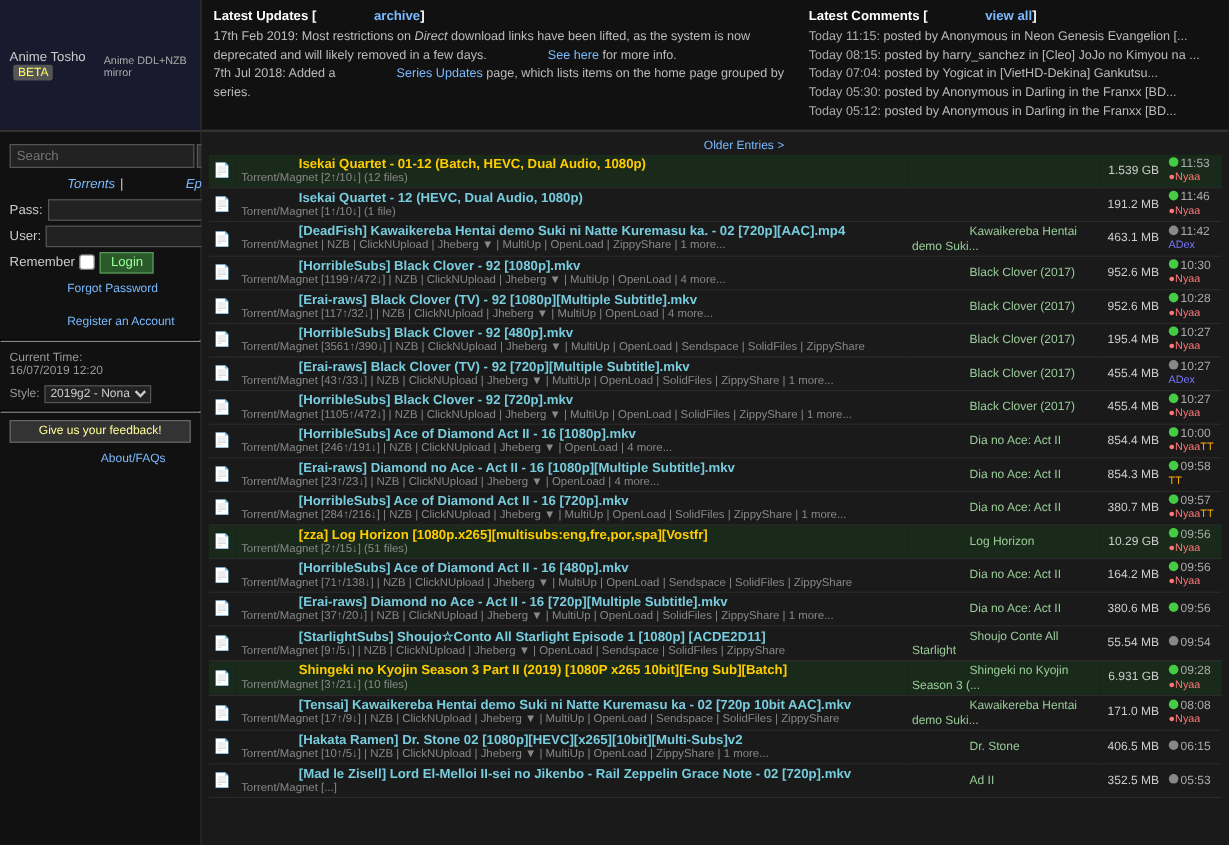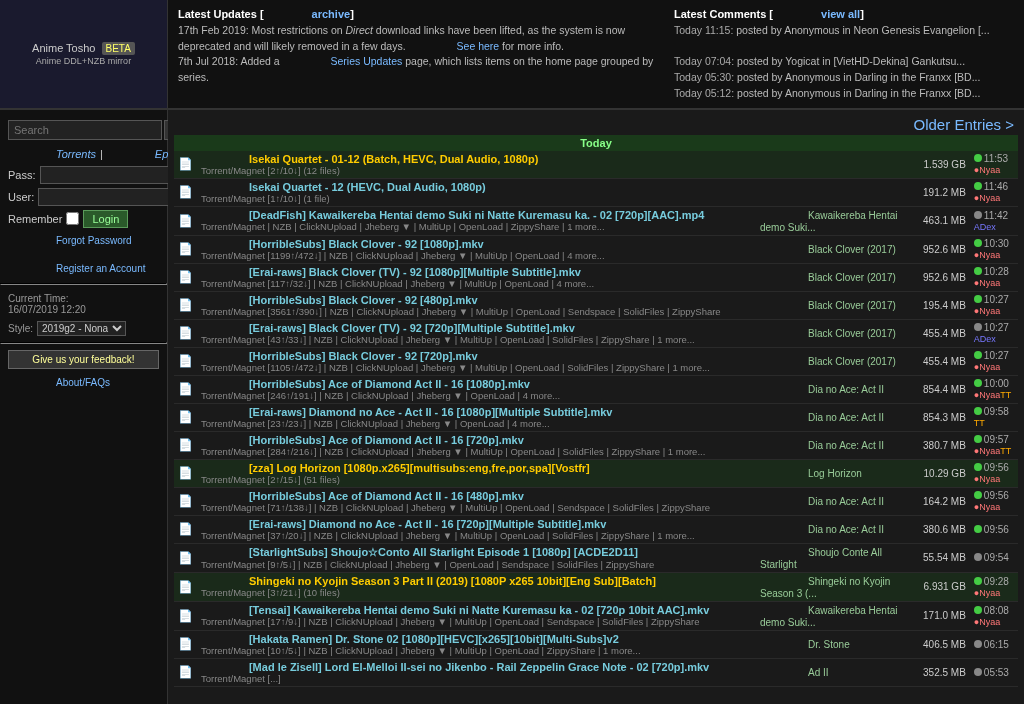--- a/index.html
+++ b/index.html
@@ -2,21 +2,21 @@
 <html><head>
   <meta charset="utf-8">
   <style>
     * { margin: 0; padding: 0; box-sizing: border-box; }
     body { background: #1a1a1a; color: #ccc; font-family: Arial, sans-serif; font-size: 11px; }
     a { color: #7abaff; text-decoration: none; padding-left: 48px; }
 
     
     #wrapper { display: flex; flex-direction: column; min-height: 704px; }
     #header { background: #111; display: flex; align-items: stretch; border-bottom: 2px solid #333; }
-    #logo-area { background: #1a1a2e; width: 168px; min-width: 168px; display: flex; flex-direction: column; align-items: center; justify-content: center; padding: 8px; border-right: 1px solid #333; }
+    #logo-area { background: #1a1a2e; width: 168px; min-width: 168px; display: flex; flex-direction: row; align-items: center; justify-content: center; padding: 8px; border-right: 1px solid #333; }
 
     #header-content { flex: 1; display: flex; flex-direction: column; padding: 6px 10px; }
     #news-section { display: flex; gap: 10px; }
     #news-left { flex: 1; font-size: 10.5px; line-height: 1.5; color: #bbb; }
     #news-right { width: 340px; font-size: 10.5px; line-height: 1.5; color: #bbb; }
     #news-left b, #news-right b { color: #fff; }
     .latest-header { color: #fff; font-size: 11px; font-weight: bold; }
 
     #main { display: flex; flex: 1; }
     #sidebar { width: 168px; min-width: 168px; background: #111; border-right: 1px solid #333; padding: 6px 0; }
@@ -32,30 +32,30 @@
     .sidebar-field input[type=text] { flex: 1; background: #222; border: 1px solid #555; color: #ccc; padding: 2px 4px; font-size: 11px; }
     .sidebar-field input[type=checkbox] { margin: 0; }
     .login-btn { background: #2a5a2a; border: 1px solid #5a9a5a; color: #9f9; padding: 2px 8px; cursor: pointer; font-size: 11px; }
     .sidebar-links { padding: 2px 8px; font-size: 10px; }
     .sidebar-links a { display: block; color: #7abaff; line-height: 1.7; }
     .sidebar-info { padding: 4px 8px; font-size: 10px; color: #999; }
     .sidebar-style { padding: 2px 8px; font-size: 10px; color: #999; display: flex; align-items: center; gap: 4px; }
     .sidebar-style select { background: #222; border: 1px solid #555; color: #ccc; font-size: 10px; }
     .feedback-btn { display: block; margin: 6px 8px; background: #333; border: 1px solid #666; color: #ff9; padding: 3px 6px; text-align: center; font-size: 10px; cursor: pointer; }
     .about-links { padding: 2px 8px; font-size: 10px; }
-    .about-links a { color: #7abaff; }
+    .about-links a { color: #7abaff; margin-left: 28px; }
 
     
     .filter-bar { background: #2a2a2a; border: 1px solid #444; padding: 4px 8px; display: flex; align-items: center; gap: 6px; margin-bottom: 4px; }
     .filter-bar select { background: #222; border: 1px solid #555; color: #ccc; padding: 2px 4px; font-size: 11px; }
     .apply-btn { background: #3a5a3a; border: 1px solid #5a8a5a; color: #cfc; padding: 2px 10px; cursor: pointer; font-size: 11px; }
     .rss-btn { margin-left: auto; background: #e67700; border: none; color: #fff; padding: 2px 6px; font-size: 11px; cursor: pointer; }
 
     
-    .older-entries { text-align: right; padding: 2px 4px; font-size: 15px; }
+    .older-entries { text-align: center; padding: 2px 4px; font-size: 10px; }
 
     
     .torrent-table { width: 100%; border-collapse: collapse; }
     .date-row td { background: #1a3a1a; color: #8f8; font-size: 11px; font-weight: bold; padding: 2px 6px; text-align: center; }
     .torrent-row { border-bottom: 1px solid #2a2a2a; }
     .torrent-row td { padding: 2px 4px; vertical-align: middle; }
     .torrent-title { color: #7cd; font-size: 11px; font-weight: bold; }
     .torrent-title a { color: #7cd; margin-top: 31px; }
     .torrent-links { font-size: 9.5px; color: #888; }
     .series-link { color: #9c9; font-size: 10px; }
@@ -89,21 +89,21 @@
     <div id="header-content">
       <div id="news-section">
         <div id="news-left">
           <span class="latest-header"><b>Latest Updates</b> [<a href="#">archive</a>]</span><br>
           <span>17th Feb 2019: Most restrictions on <i>Direct</i> download links have been lifted, as the system is now deprecated and will likely removed in a few days. <a href="#">See here</a> for more info.</span><br>
           <span>7th Jul 2018: Added a <a href="#">Series Updates</a> page, which lists items on the home page grouped by series.</span>
         </div>
         <div id="news-right">
           <span class="latest-header"><b>Latest Comments</b> [<a href="#">view all</a>]</span><br>
           <span><span style="color:#aaa;">Today 11:15:</span> posted by Anonymous in Neon Genesis Evangelion [...</span><br>
-          <br>
+          <span><span style="color:#aaa;">Today 08:15:</span> posted by harry_sanchez in [Cleo] JoJo no Kimyou na ...</span><br>
           <span><span style="color:#aaa;">Today 07:04:</span> posted by Yogicat in [VietHD-Dekina] Gankutsu...</span><br>
           <span><span style="color:#aaa;margin-top:36px;">Today 05:30:</span> posted by Anonymous in Darling in the Franxx [BD...</span><br>
           <span><span style="color:#aaa;">Today 05:12:</span> posted by Anonymous in Darling in the Franxx [BD...</span>
         </div>
       </div>
     </div>
   </div>
 
   <div id="main">
 
@@ -155,23 +155,20 @@
     <div id="content">
 
       <div class="older-entries">
         <a href="#">Older Entries &gt;</a>
       </div>
 
 
       <table class="torrent-table">
         <tbody id="torrent-tbody">
 
-        <tr class="date-row">
-              <td colspan="5">Today</td>
-            </tr>
             <tr class="torrent-row green-row">
       <td style="width:18px;text-align:center;">
         <span class="file-icon">📄</span>
       </td>
       <td>
         <div class="torrent-title batch-title"><a href="#">Isekai Quartet - 01-12 (Batch, HEVC, Dual Audio, 1080p)</a></div>
         <div class="torrent-links">Torrent/Magnet [2↑/10↓] (12 files)</div>
       </td>
       <td style="width:160px;"></td>
       <td class="size-col">1.539 GB</td>

